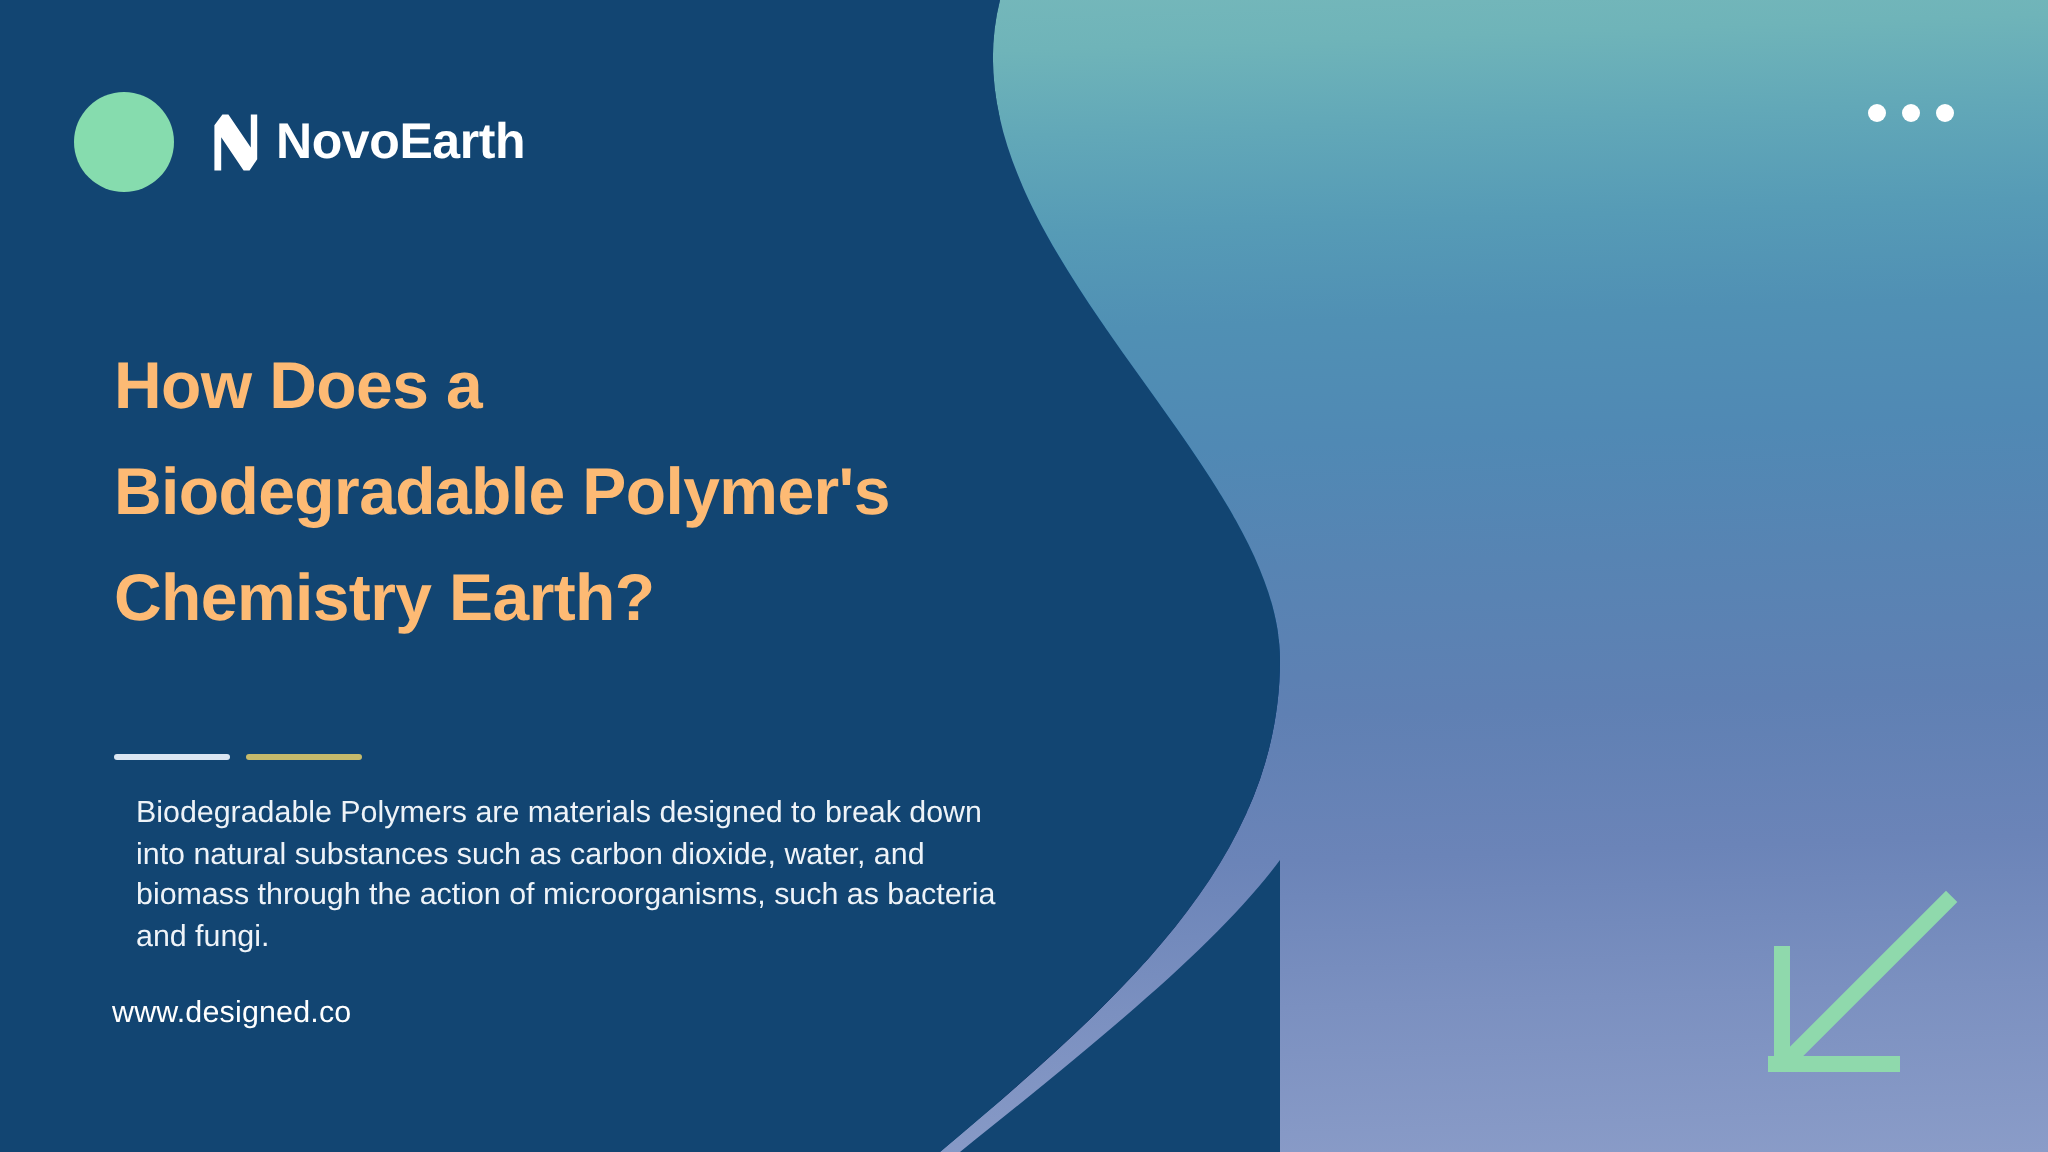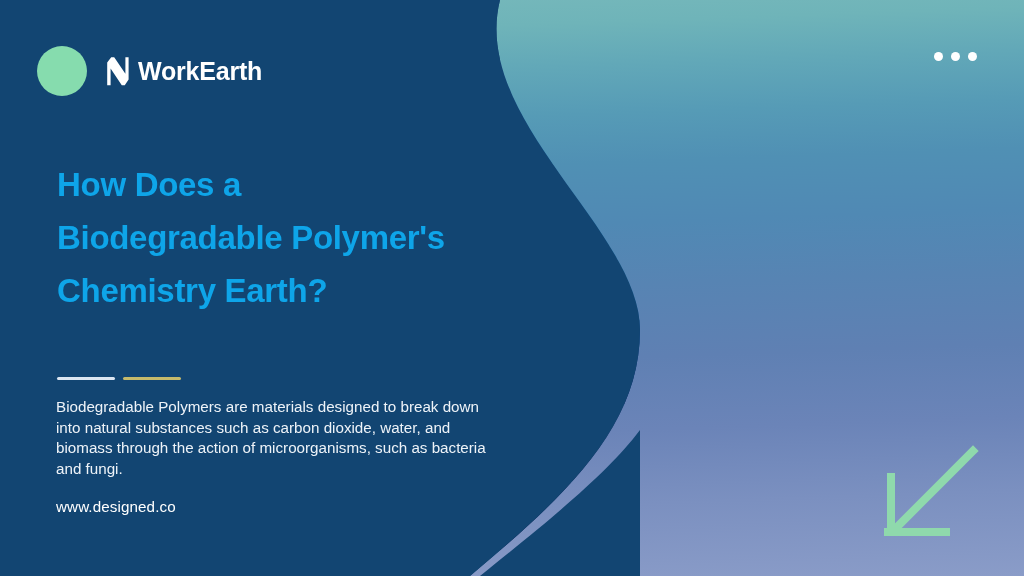--- a/index.html
+++ b/index.html
@@ -75,33 +75,33 @@
   .logo-mark { width:26px; height:30px; flex:0 0 auto; display:block; }
   .logo-text {
     font-size:25px; letter-spacing:-.2px; color:#ffffff;
     white-space:nowrap; line-height:1;
   }
   .logo-text .bold { font-weight:700; }
   .logo-text .light { font-weight:700; }
   .logo-lockup { display:flex; align-items:center; gap:7px; }
 
   .headline {
-    position:absolute; left:57px; top:158px; width:470px;
-    color:#0ea5e9; font-weight:700; font-size:33px;
+    position:absolute; left:57px; top:166px; width:470px;
+    color:#fdba74; font-weight:700; font-size:33px;
     line-height:53px; letter-spacing:-.3px;
   }
   .headline span { display:block; }
 
   .rules { position:absolute; left:57px; top:377px; display:flex; gap:8px; }
   .rule { height:3px; width:58px; border-radius:2px; }
   .rule-light { background:#dbe6f2; }
   .rule-gold  { background:#c6ba6b; }
 
   .body-copy {
-    position:absolute; left:56px; top:397px; width:432px;
+    position:absolute; left:68px; top:397px; width:432px;
     color:#eef3f8; font-size:15.2px; line-height:20.6px; font-weight:400;
   }
   .url {
     position:absolute; left:56px; top:498px;
     color:#ffffff; font-size:15.2px; font-weight:400; letter-spacing:.1px;
   }
 
   .kebab {
     position:absolute; left:934px; top:52px;
     display:flex; gap:8px; align-items:center;
@@ -167,21 +167,21 @@
 
   <div id="content">
 
     <div class="logo-row">
       <span class="logo-dot"></span>
       <span class="logo-lockup">
         <svg class="logo-mark" viewBox="0 0 26 30">
           <path d="M3 29 L3 8.5 L3 1 L8.5 1 L22.3 21.2 L22.3 1 L25 1 L25 1 L22.3 1" fill="none" stroke="none"></path>
           <path d="M2.2 29.2 V6.6 L6.2 1.2 H9.2 L20.4 17.8 V1.2 H23.6 V23.6 L19.8 29.2 H16.8 L5.6 12.6 V29.2 Z" fill="#ffffff"></path>
         </svg>
-        <span class="logo-text"><span class="bold">Work</span><span class="light">Earth</span></span>
+        <span class="logo-text"><span class="bold">Novo</span><span class="light">Earth</span></span>
       </span>
     </div>
 
     <div class="kebab">
       <i></i>
       <i></i>
       <i></i>
     </div>
 
     <h1 class="headline">

